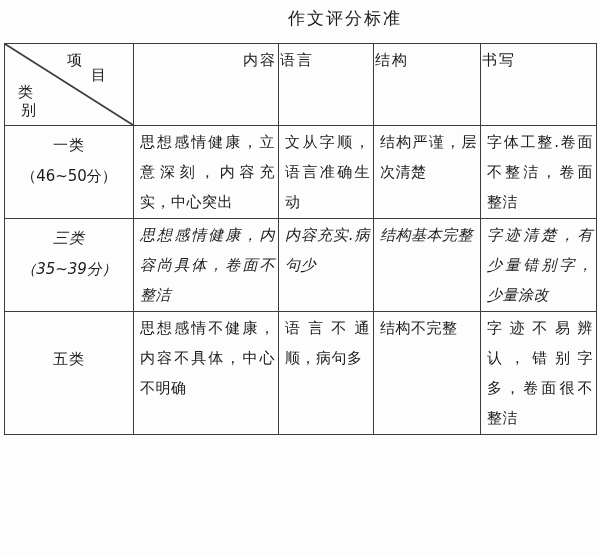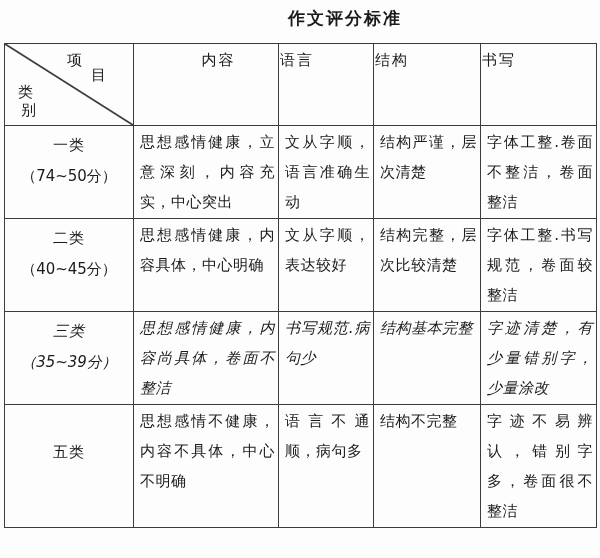--- a/index.html
+++ b/index.html
@@ -4,40 +4,40 @@
 <style>
   html,body{margin:0;padding:0;}
   body{
     width:600px;height:558px;position:relative;overflow:hidden;
     background:#fdfdfd;color:#1b1b1b;
     font-family:"DejaVu Sans","Liberation Sans",sans-serif;
   }
   .title{
     position:absolute;top:7px;left:0;width:600px;
     text-align:center;padding-left:90px;box-sizing:border-box;
-    font-size:17px;font-weight:bold;letter-spacing:2px;
+    font-size:17px;font-weight:normal;letter-spacing:2px;
   }
   table.grid{
     position:absolute;top:43px;left:4px;width:592px;
     border-collapse:collapse;table-layout:fixed;
   }
   .grid td,.grid th{
     border:1.6px solid #3c3c3c;box-sizing:border-box;
     font-weight:normal;vertical-align:top;overflow:hidden;
   }
   tr.hr{height:82px;}
   tr.r1{height:91px;}
   tr.r2{height:67px;}
   tr.r3{height:92px;font-style:italic;}
   tr.r4{height:92px;}
   tr.r5{height:89px;}
   th.colhead{
     font-size:15px;letter-spacing:2px;padding-top:7px;text-align:left;
   }
-  th.colhead.leftish{text-align:center;padding-left:26px;}
+  th.colhead.leftish{text-align:right;padding-left:26px;}
   td.corner{position:relative;padding:0;}
   td.corner svg{position:absolute;top:0;left:0;width:100%;height:100%;}
   td.corner .ch{position:absolute;font-size:15px;line-height:16px;}
   .ch.p0{top:8px;left:62px;}
   .ch.p1{top:23px;left:86px;}
   .ch.p2{top:40px;left:13px;}
   .ch.p3{top:58px;left:16px;}
   td.labelcell{
     text-align:center;font-size:15px;letter-spacing:1px;
     padding-top:4px;line-height:31px;margin-left:12px;
@@ -76,46 +76,36 @@
     </td>
     <th class="colhead leftish">内容</th>
     <th class="colhead">语言</th>
     <th class="colhead">结构</th>
     <th class="colhead">书写</th>
   </tr>
 
   <tr class="r1">
     <td class="labelcell">
       <div class="grade">一类</div>
-      <div class="score">（74~50分）</div>
+      <div class="score">（46~50分）</div>
     </td>
     <td class="txtcell">思想感情健康，立意深刻，内容充实，中心突出</td>
     <td class="txtcell">文从字顺，语言准确生动</td>
     <td class="txtcell">结构严谨，层次清楚</td>
     <td class="txtcell">字体工整.卷面不整洁，卷面整洁</td>
   </tr>
 
-  <tr class="r2">
-    <td class="labelcell">
-      <div class="grade">二类</div>
-      <div class="score">（40~45分）</div>
-    </td>
-    <td class="txtcell">思想感情健康，内容具体，中心明确</td>
-    <td class="txtcell">文从字顺，表达较好</td>
-    <td class="txtcell">结构完整，层次比较清楚</td>
-    <td class="txtcell">字体工整.书写规范，卷面较整洁</td>
-  </tr>
 
   <tr class="r3">
     <td class="labelcell">
       <div class="grade">三类</div>
       <div class="score">（35~39分）</div>
     </td>
     <td class="txtcell">思想感情健康，内容尚具体，卷面不整洁</td>
-    <td class="txtcell">书写规范.病句少</td>
+    <td class="txtcell">内容充实.病句少</td>
     <td class="txtcell">结构基本完整</td>
     <td class="txtcell">字迹清楚，有少量错别字，少量涂改</td>
   </tr>
 
 
   <tr class="r5">
     <td class="labelcell low">
       <div class="grade">五类</div>
 
     </td>

